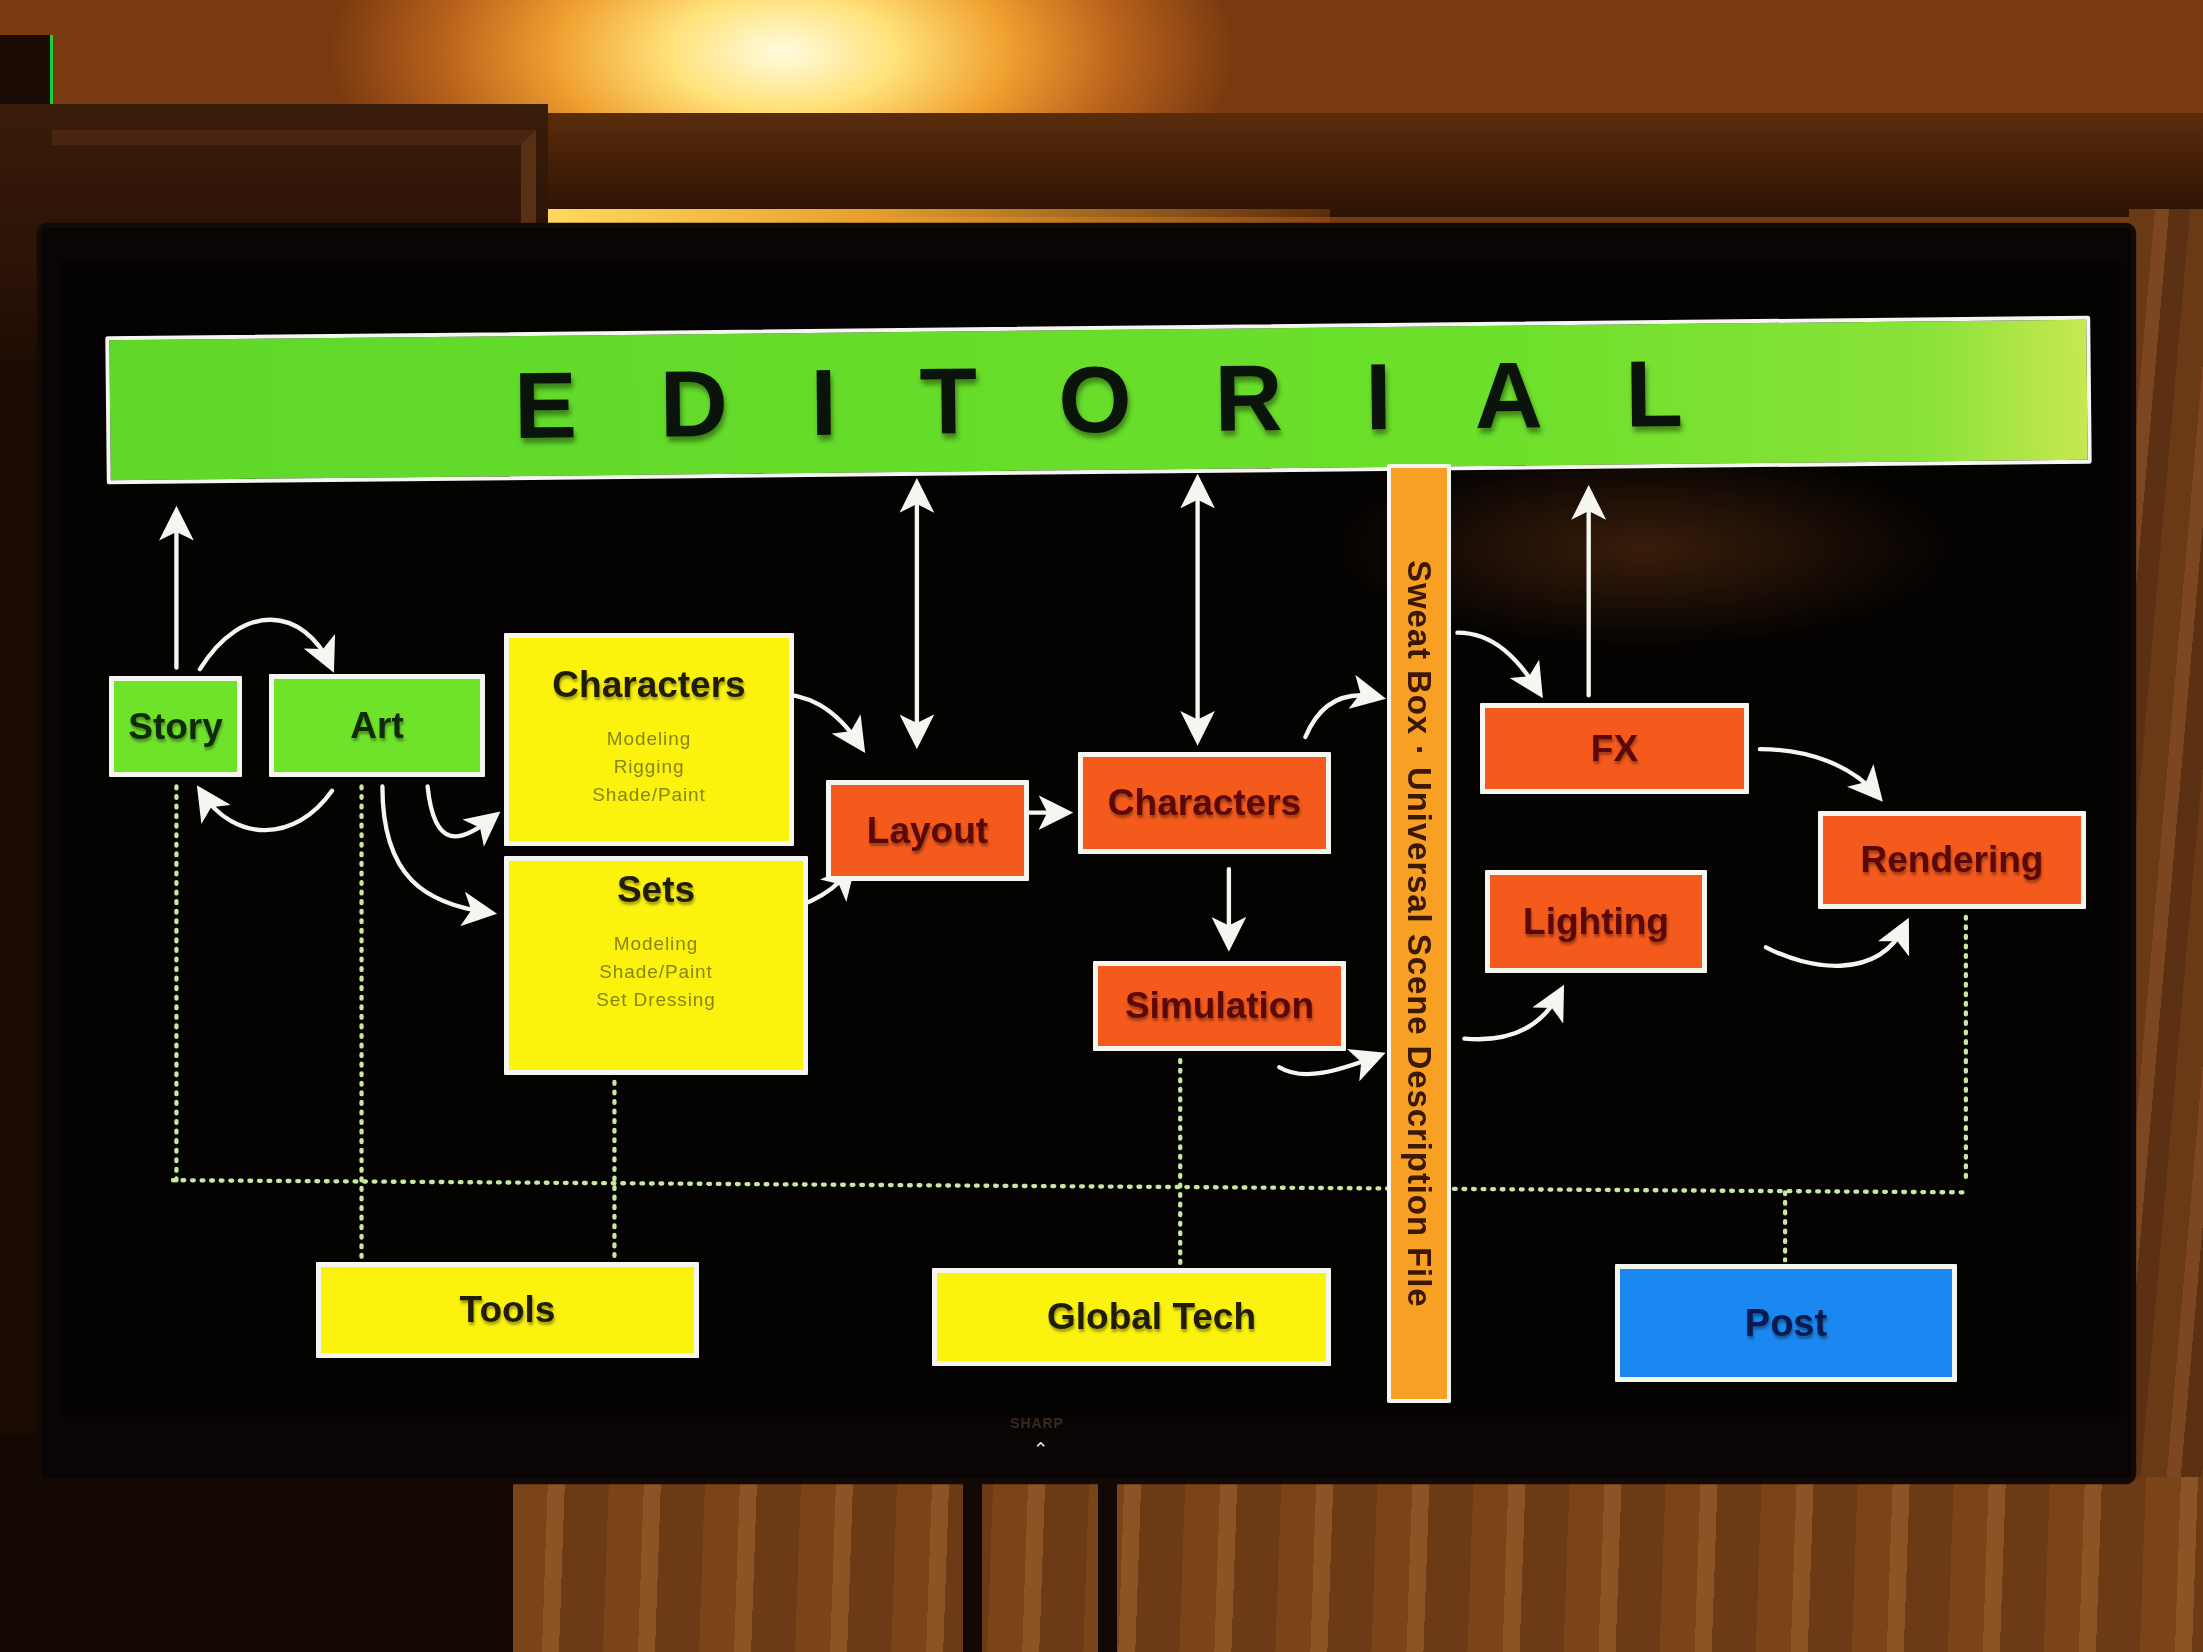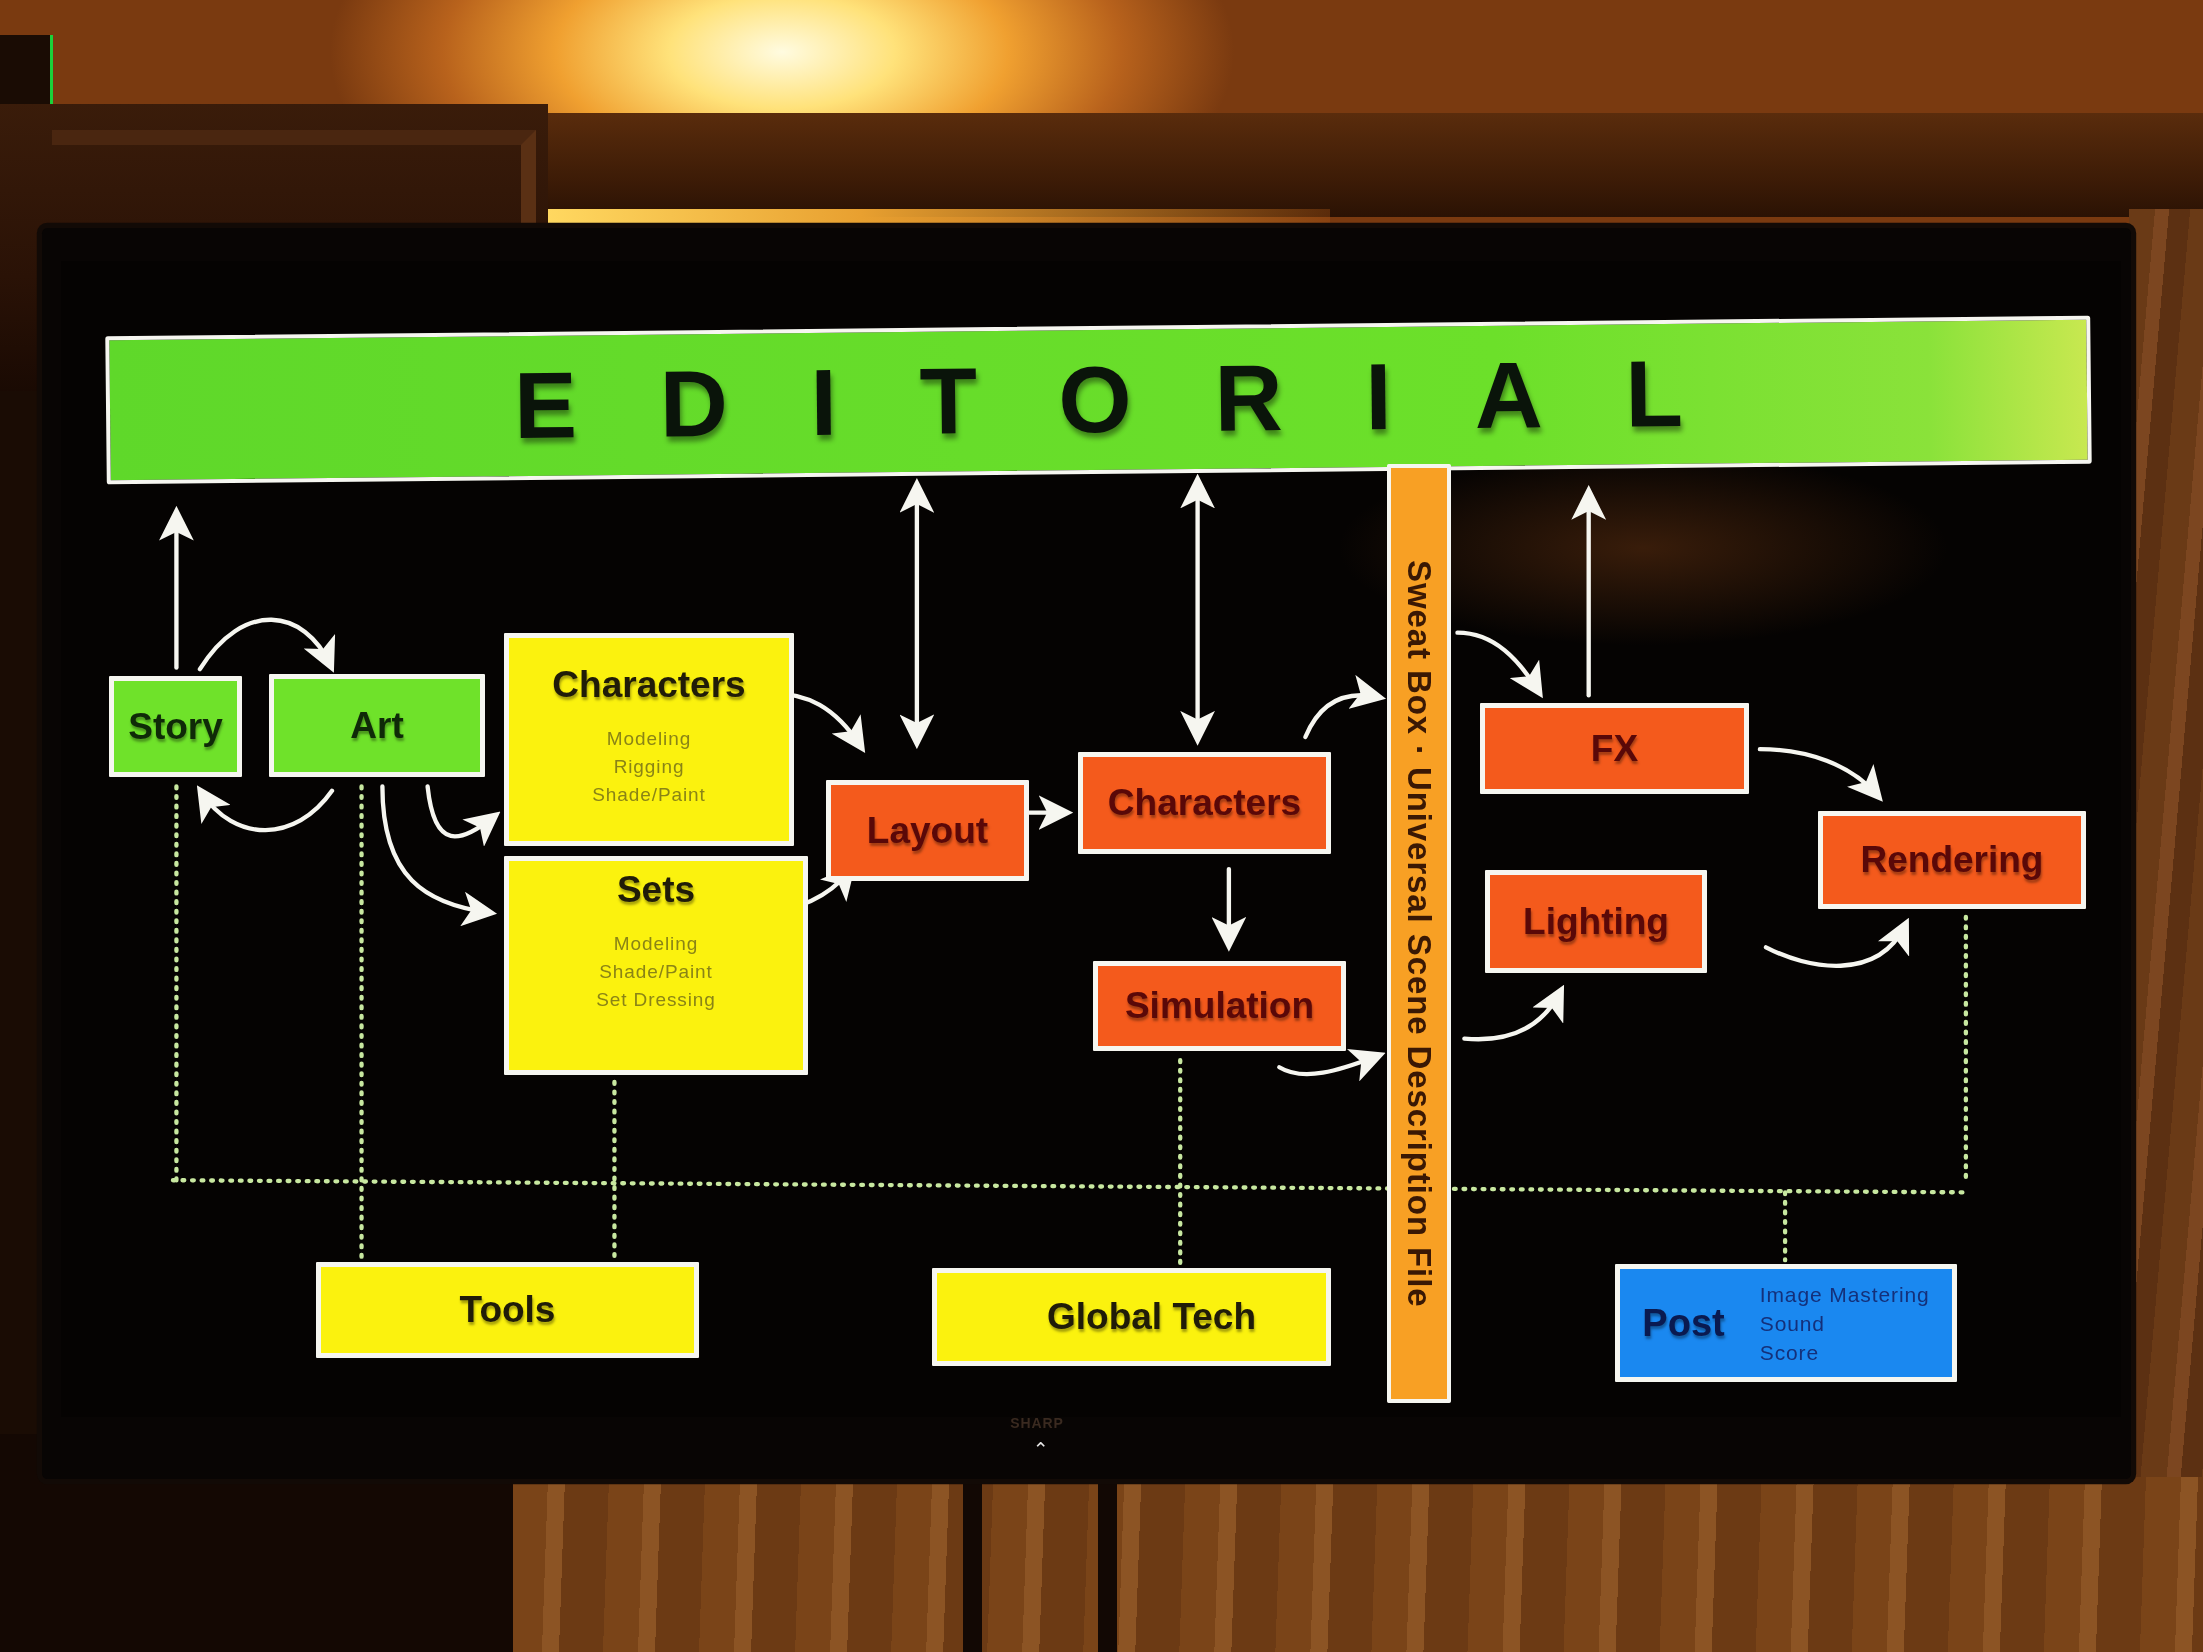--- a/index.html
+++ b/index.html
@@ -241,20 +241,15 @@
 
 <div class="box yellow" style="left:316px;top:1262px;width:383px;height:96px;">
   <span class="title">Tools</span>
 </div>
 <div class="box yellow" style="left:932px;top:1268px;width:399px;height:98px;padding-left:40px;">
   <span class="title">Global Tech</span>
 </div>
 <div class="box blue post" style="left:1615px;top:1264px;width:342px;height:118px;">
   <div class="row">
     <span class="title">Post</span>
-    <div class="subs">
-      <span class="sub">Image Mastering</span>
-      <span class="sub">Sound</span>
-      <span class="sub">Score</span>
-    </div>
   </div>
 </div>
 
 
 </body></html>

